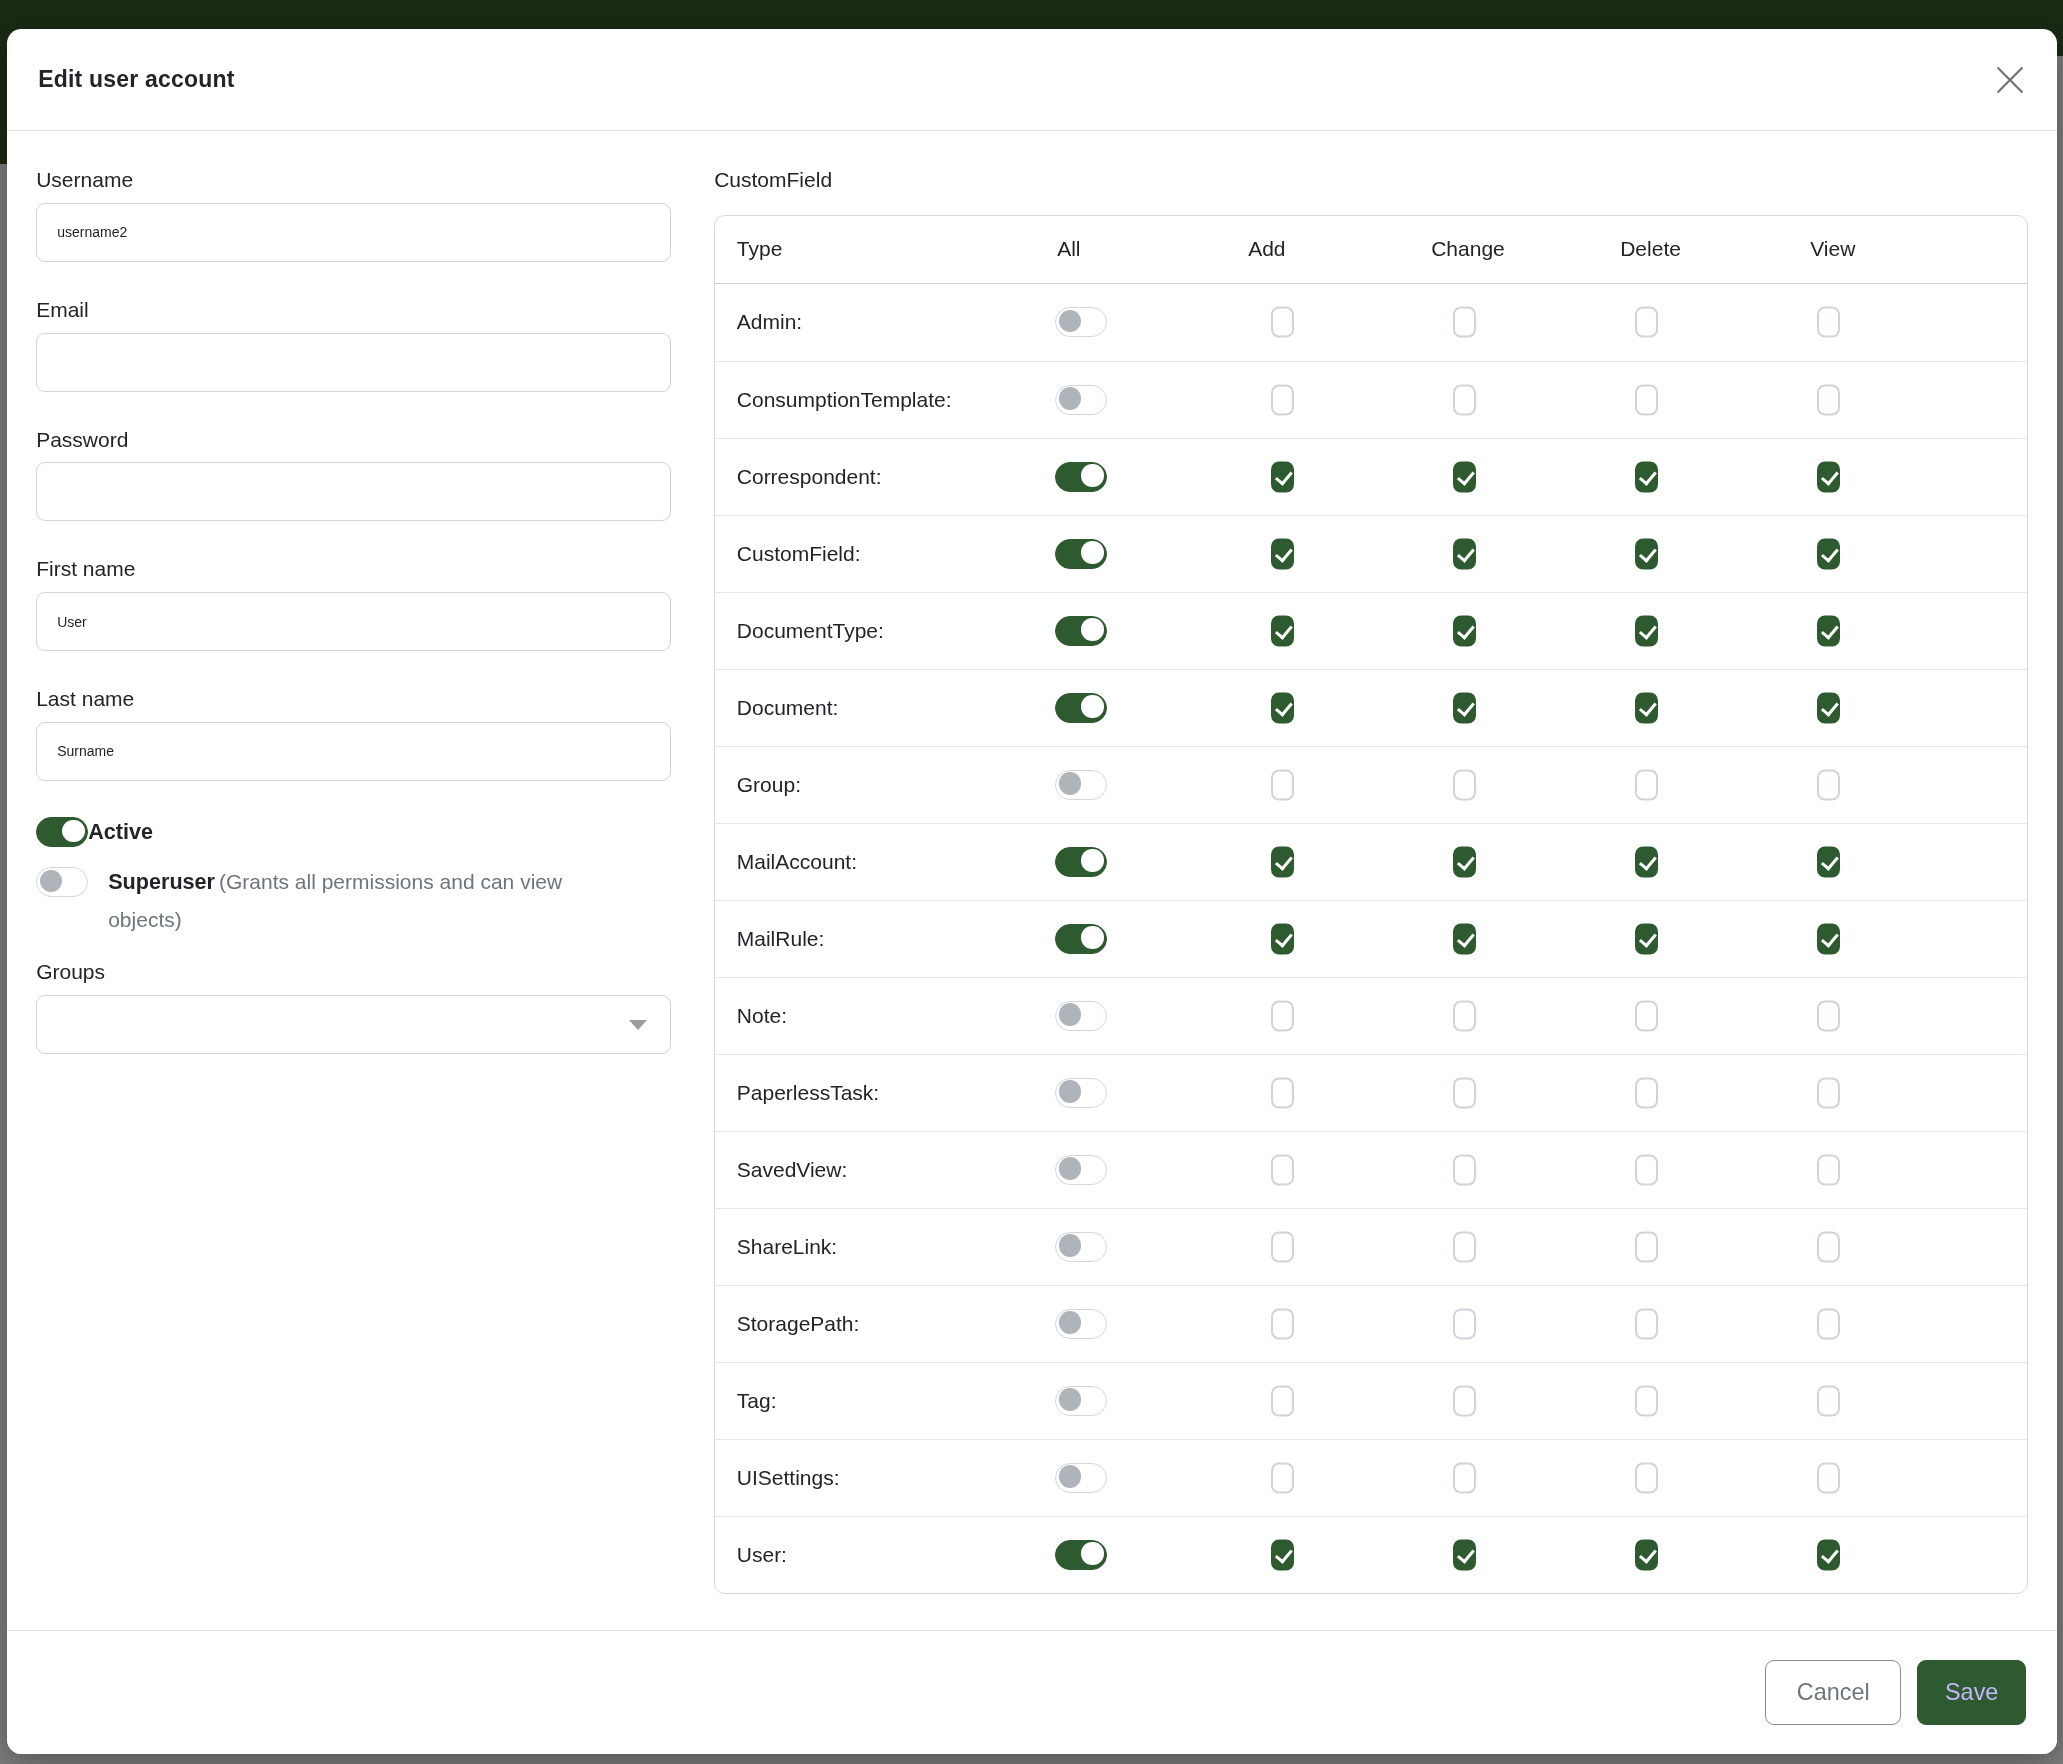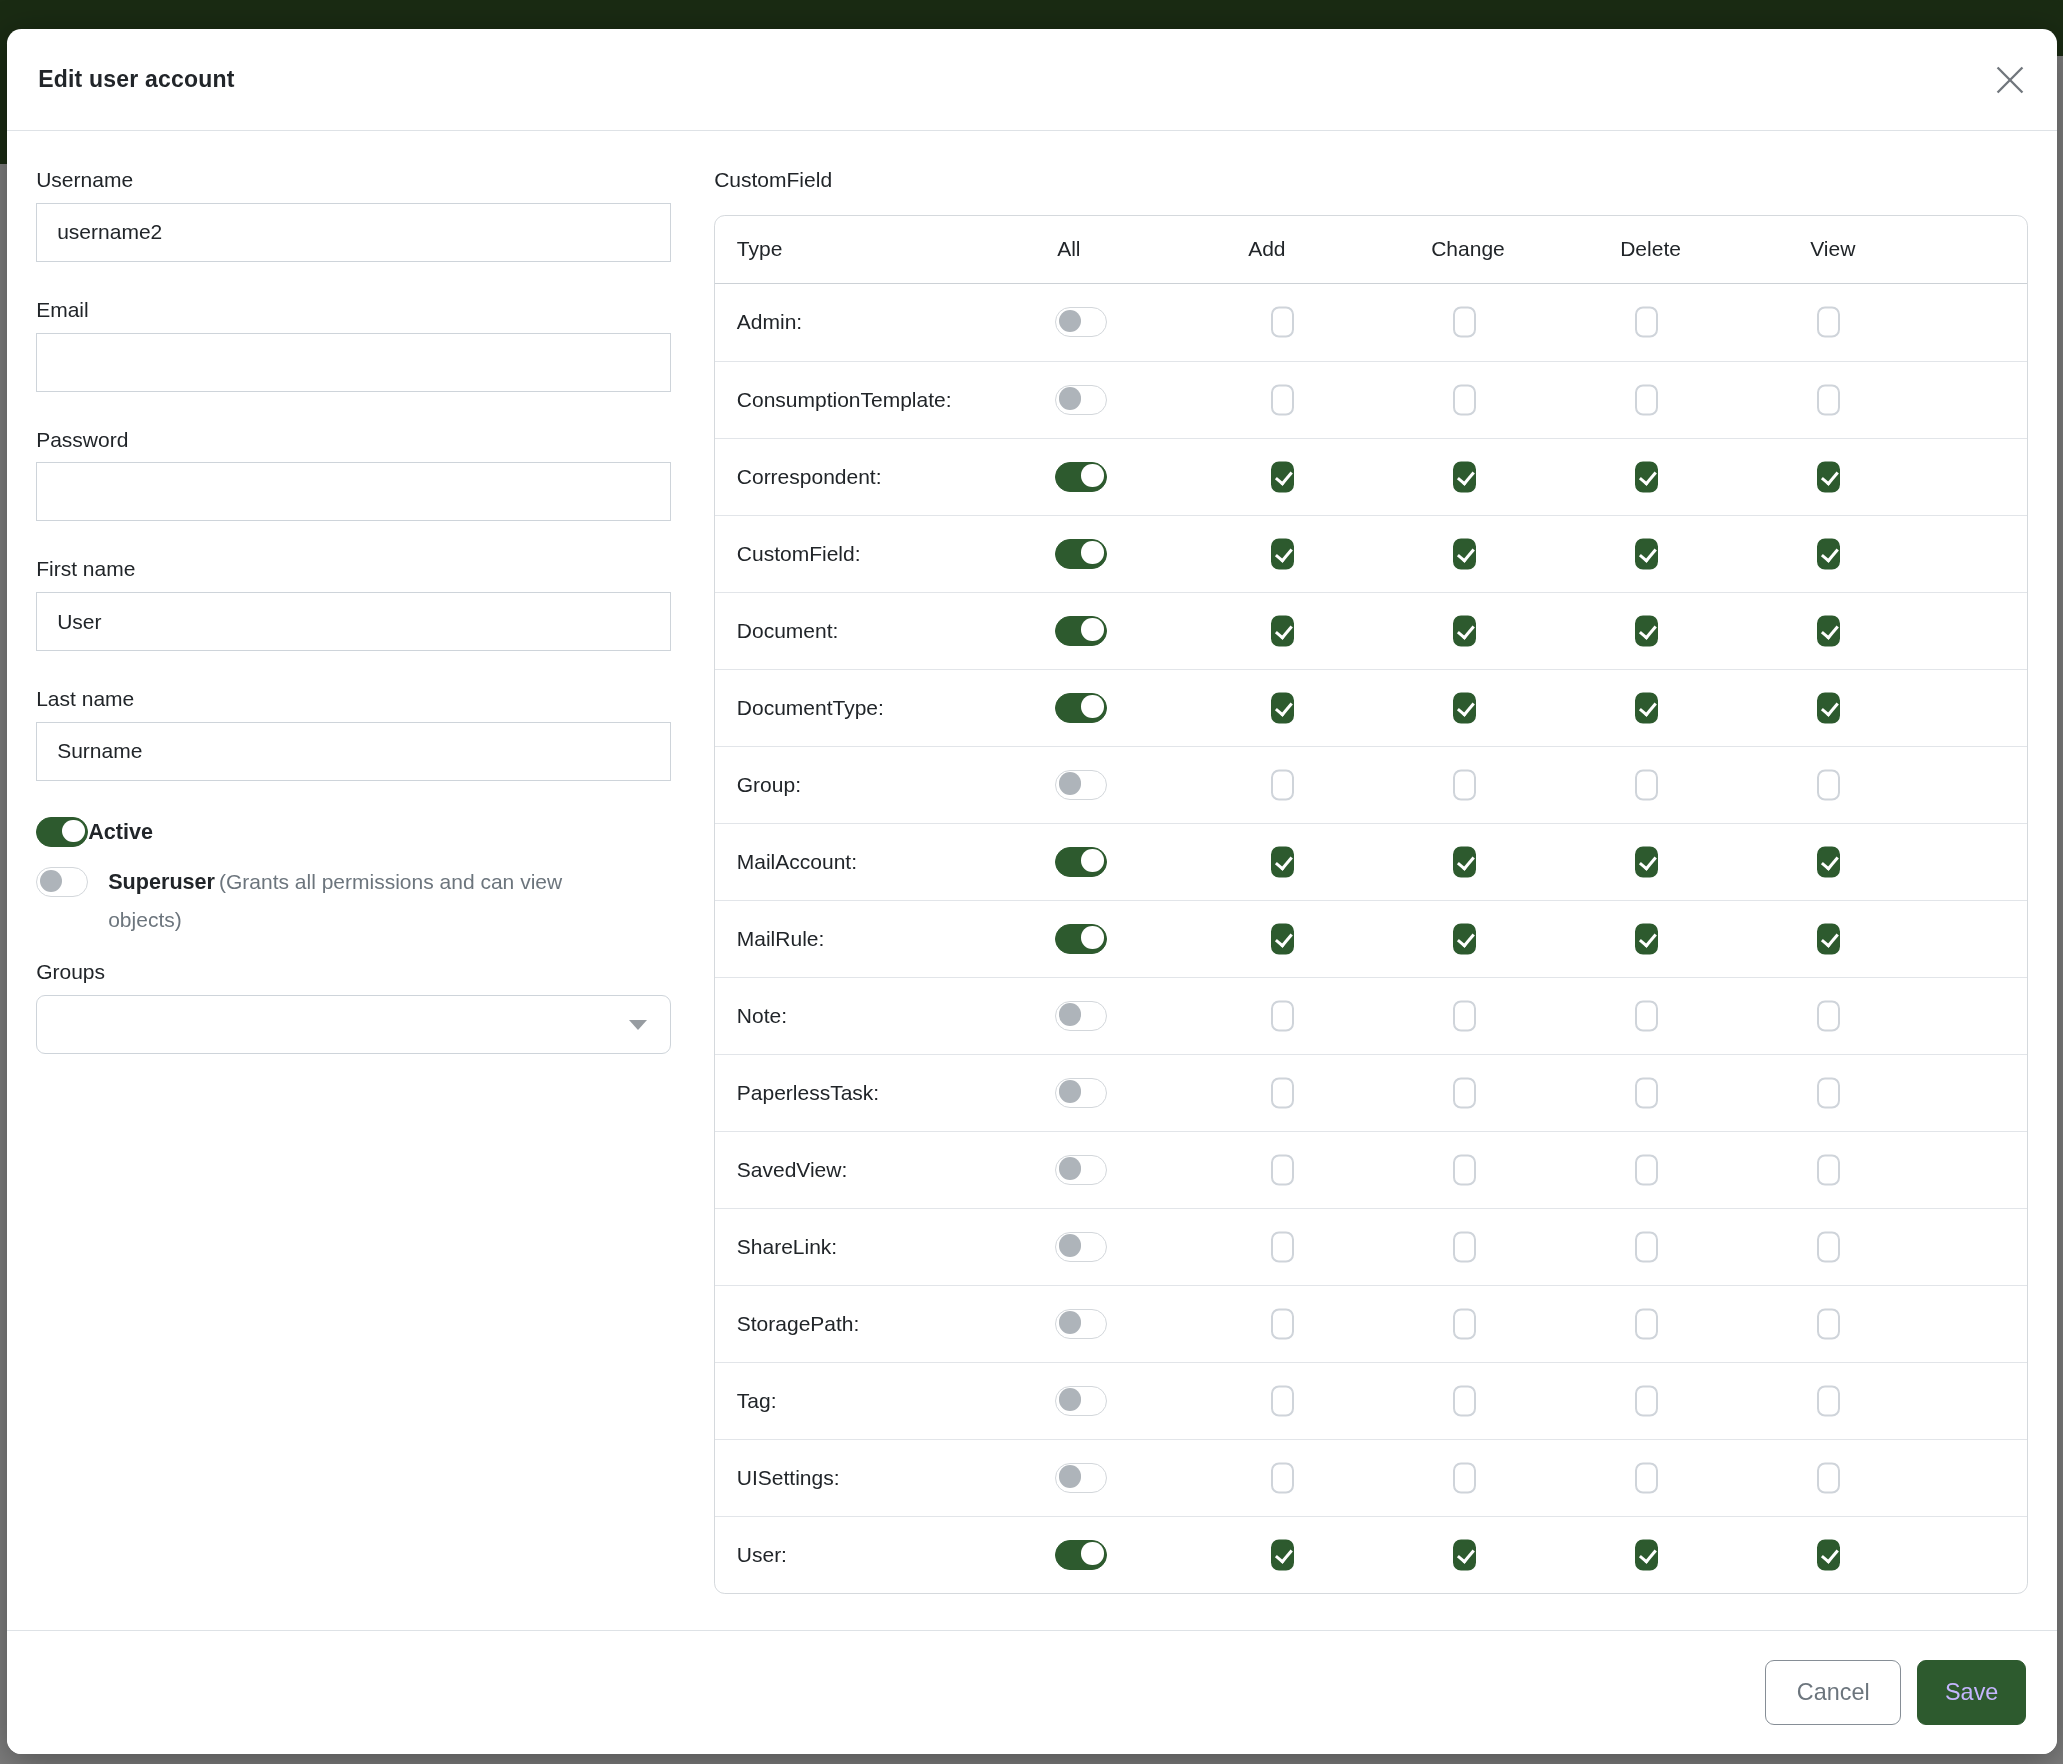--- a/index.html
+++ b/index.html
@@ -38,22 +38,22 @@
     position:absolute;right:27px;top:50%;transform:translateY(-50%);
     width:40px;height:40px;background:none;border:none;cursor:pointer;
     display:flex;align-items:center;justify-content:center;
   }
   .close-btn svg{display:block;}
 
   
   .form-col{position:absolute;left:29px;top:139px;width:635px;}
   .field-label{font-size:21px;color:var(--text);margin-bottom:10.8px;}
   .text-input{
-    width:100%;height:59px;border:1.8px solid var(--border-input);border-radius:0;
-    font-size:21px;color:var(--text);padding:0 20px;outline:none;background:#fff;
+    width:100%;height:59px;border:1.8px solid var(--border-input);border-radius:9px;
+    font-size:14px;color:var(--text);padding:0 20px;outline:none;background:#fff;
     font-family:inherit;margin-bottom:36px;display:block;
   }
   .switch-row{display:flex;align-items:flex-start;margin-bottom:20px;}
   .switch{
     width:52px;height:30px;flex:0 0 52px;border:1.8px solid #d3d7db;border-radius:15.3px;
     background:#fff;position:relative;cursor:pointer;
   }
   .switch::after{
     content:"";position:absolute;top:1.8px;left:2.7px;width:22.5px;height:22.5px;border-radius:50%;
     background:var(--knob-off);
@@ -220,30 +220,30 @@
   <div class="perm-row">
     <div class="type-label">CustomField:</div>
     <div class="ctl ctl-all switch on"></div>
     <div class="ctl cb-add cbx checked"></div>
     <div class="ctl cb-change cbx checked"></div>
     <div class="ctl cb-delete cbx checked"></div>
     <div class="ctl cb-view cbx checked"></div>
   </div>
 
   <div class="perm-row">
+    <div class="type-label">DocumentType:</div>
+    <div class="ctl ctl-all switch on"></div>
+    <div class="ctl cb-add cbx checked"></div>
+    <div class="ctl cb-change cbx checked"></div>
+    <div class="ctl cb-delete cbx checked"></div>
+    <div class="ctl cb-view cbx checked"></div>
+  </div>
+
+  <div class="perm-row">
     <div class="type-label">Document:</div>
-    <div class="ctl ctl-all switch on"></div>
-    <div class="ctl cb-add cbx checked"></div>
-    <div class="ctl cb-change cbx checked"></div>
-    <div class="ctl cb-delete cbx checked"></div>
-    <div class="ctl cb-view cbx checked"></div>
-  </div>
-
-  <div class="perm-row">
-    <div class="type-label">DocumentType:</div>
     <div class="ctl ctl-all switch on"></div>
     <div class="ctl cb-add cbx checked"></div>
     <div class="ctl cb-change cbx checked"></div>
     <div class="ctl cb-delete cbx checked"></div>
     <div class="ctl cb-view cbx checked"></div>
   </div>
 
   <div class="perm-row">
     <div class="type-label">Group:</div>
     <div class="ctl ctl-all switch"></div>

